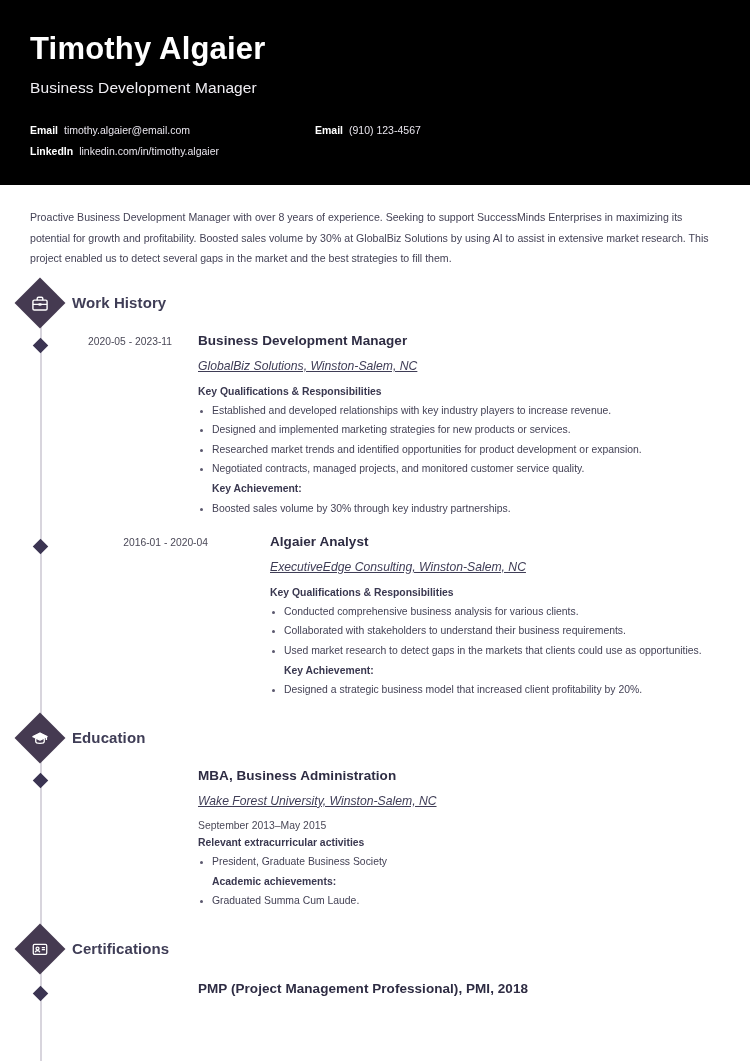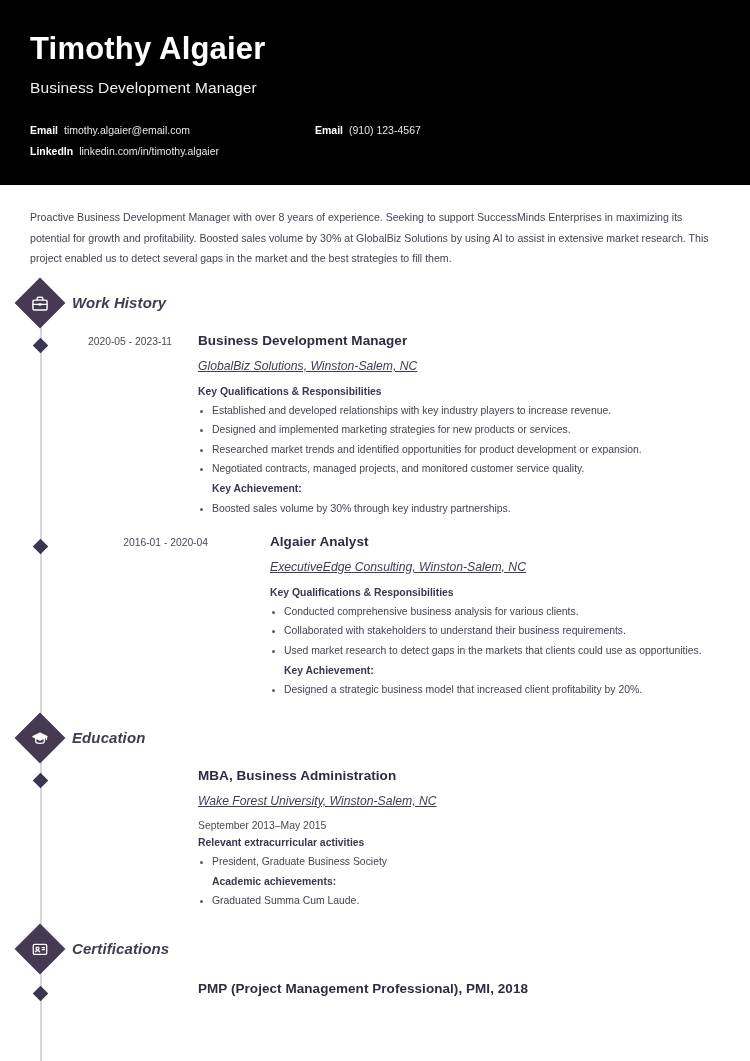--- a/index.html
+++ b/index.html
@@ -73,21 +73,20 @@
   }
 
   .section { position: relative; }
   .section-head {
     display: flex;
     align-items: center;
     padding-left: 22px;
     margin-bottom: 6px;
     position: relative;
     z-index: 3;
-    font-style: italic;
   }
   .diamond-badge {
     width: 36px; height: 36px;
     background: #453a51;
     transform: rotate(45deg);
     display: flex; align-items: center; justify-content: center;
     flex: 0 0 auto;
   }
   .diamond-badge > svg { transform: rotate(-45deg); }
   .section-title {

